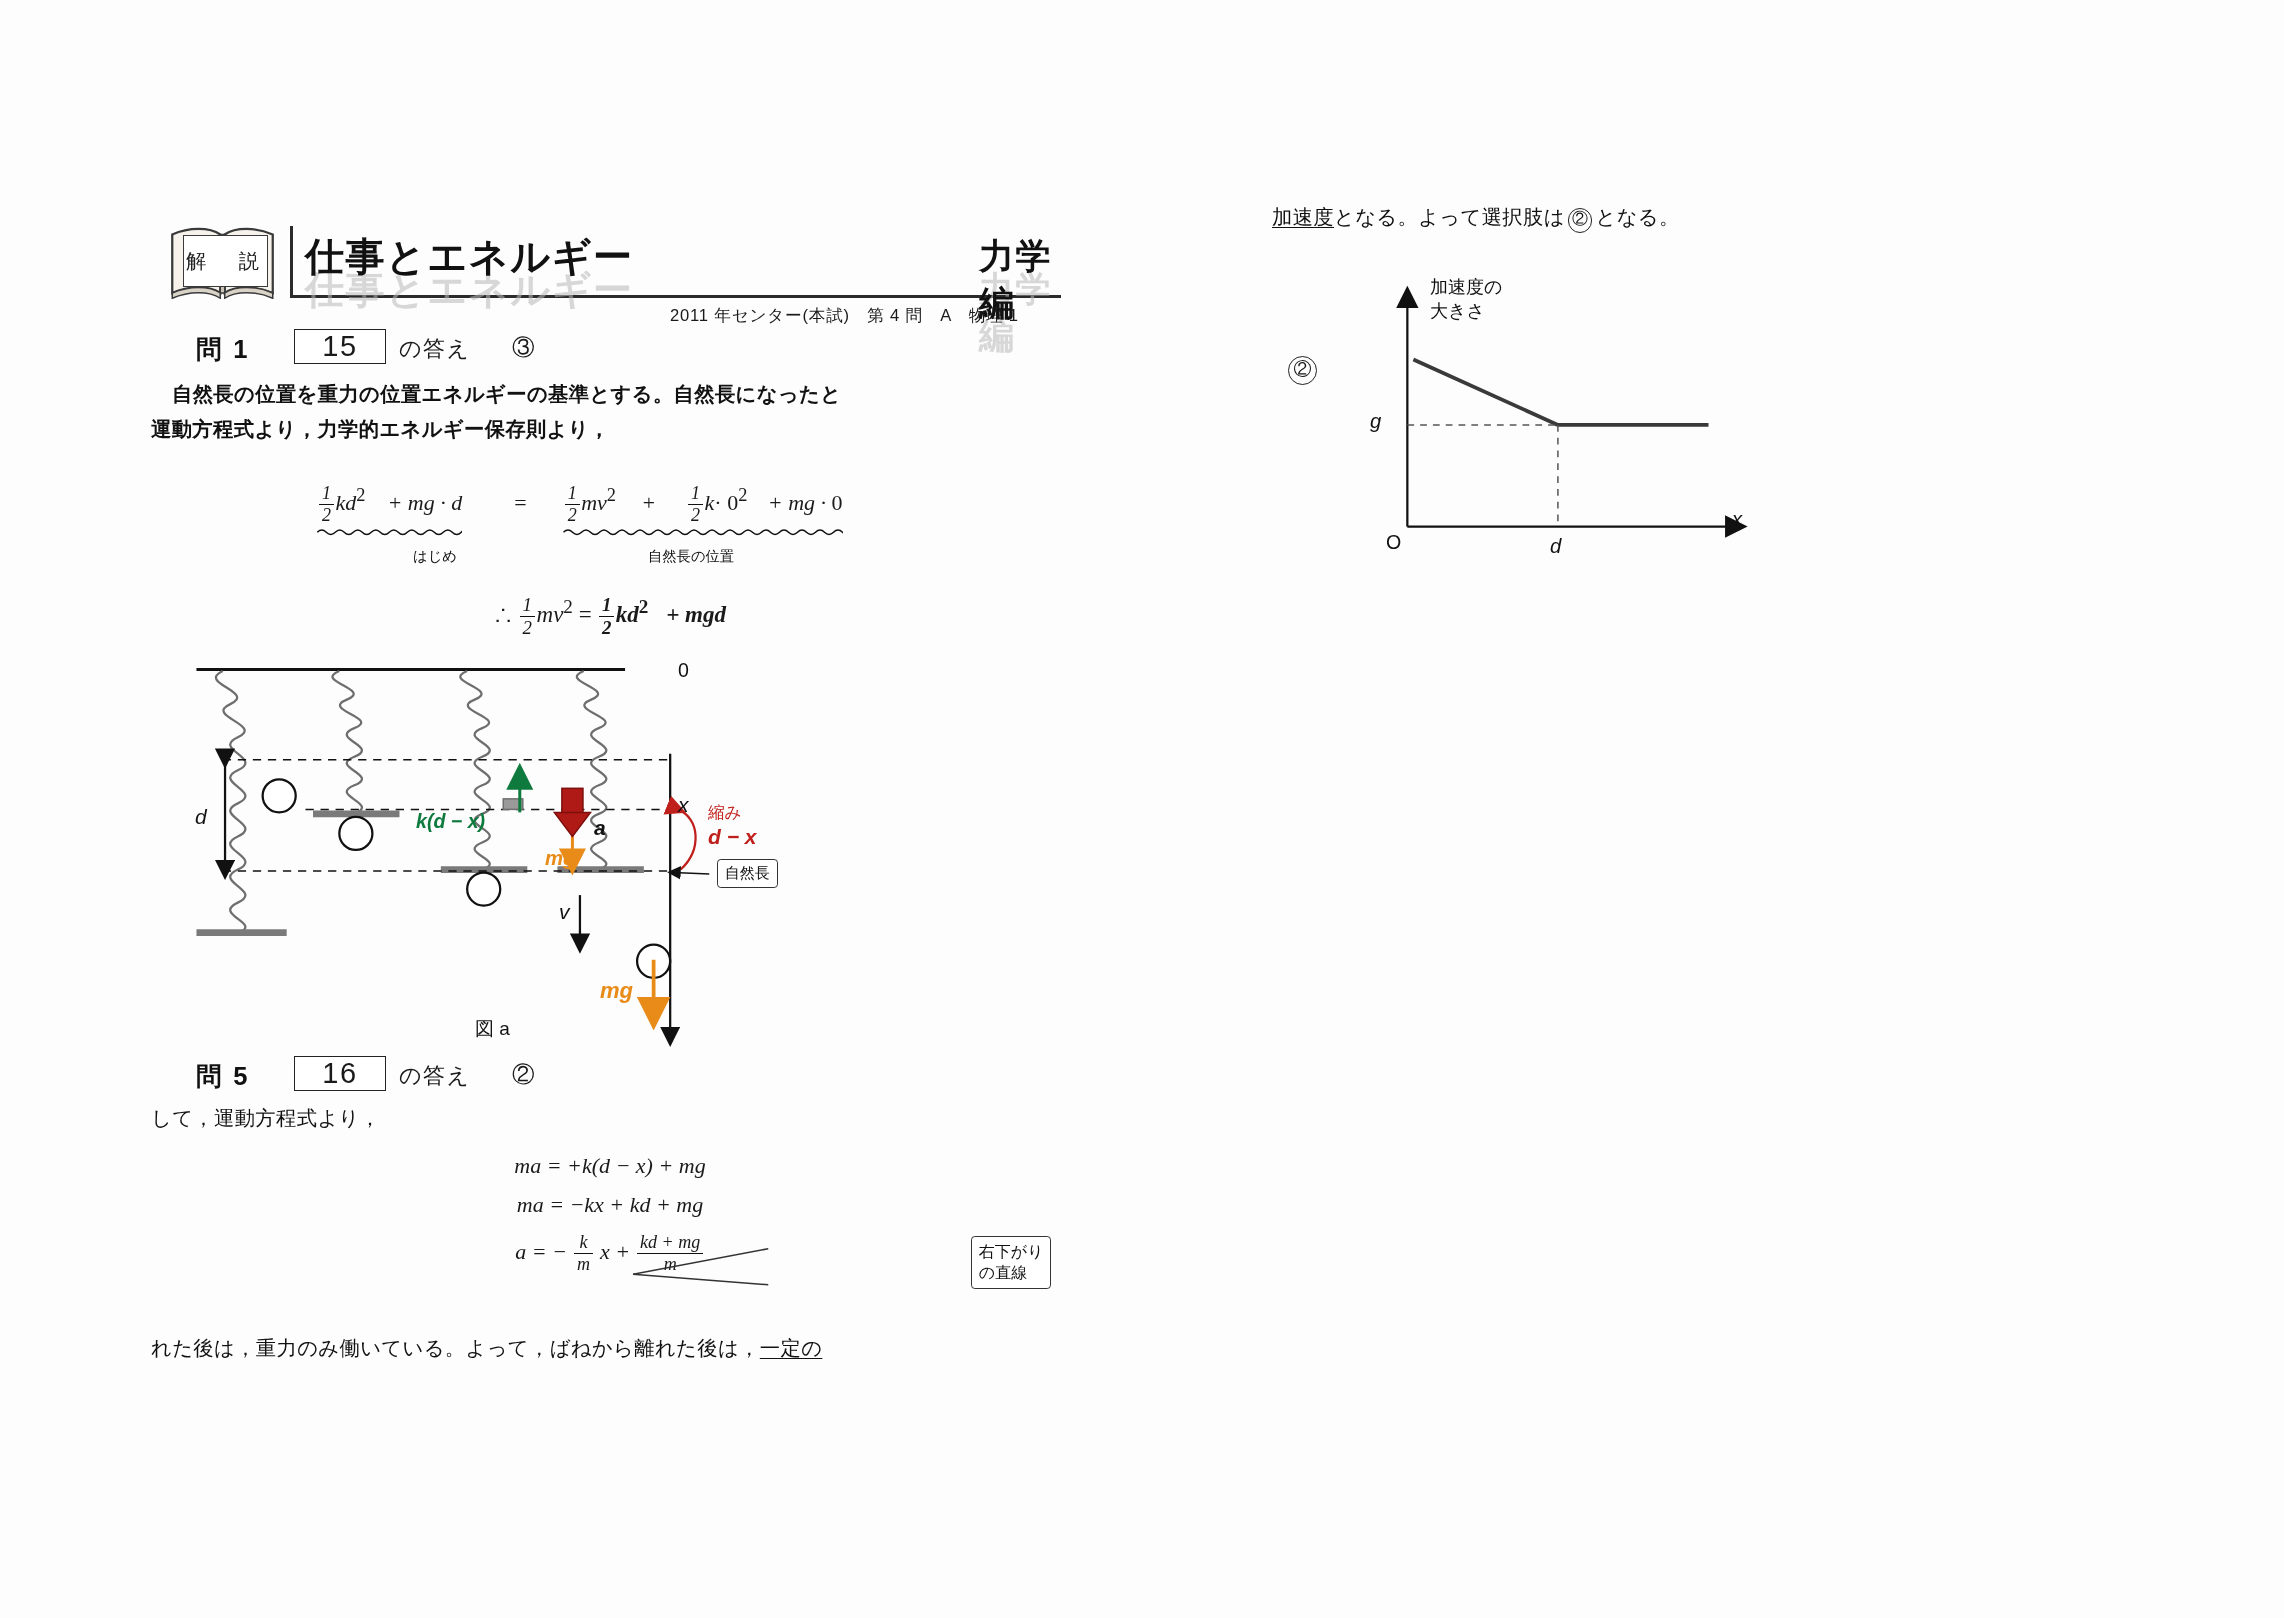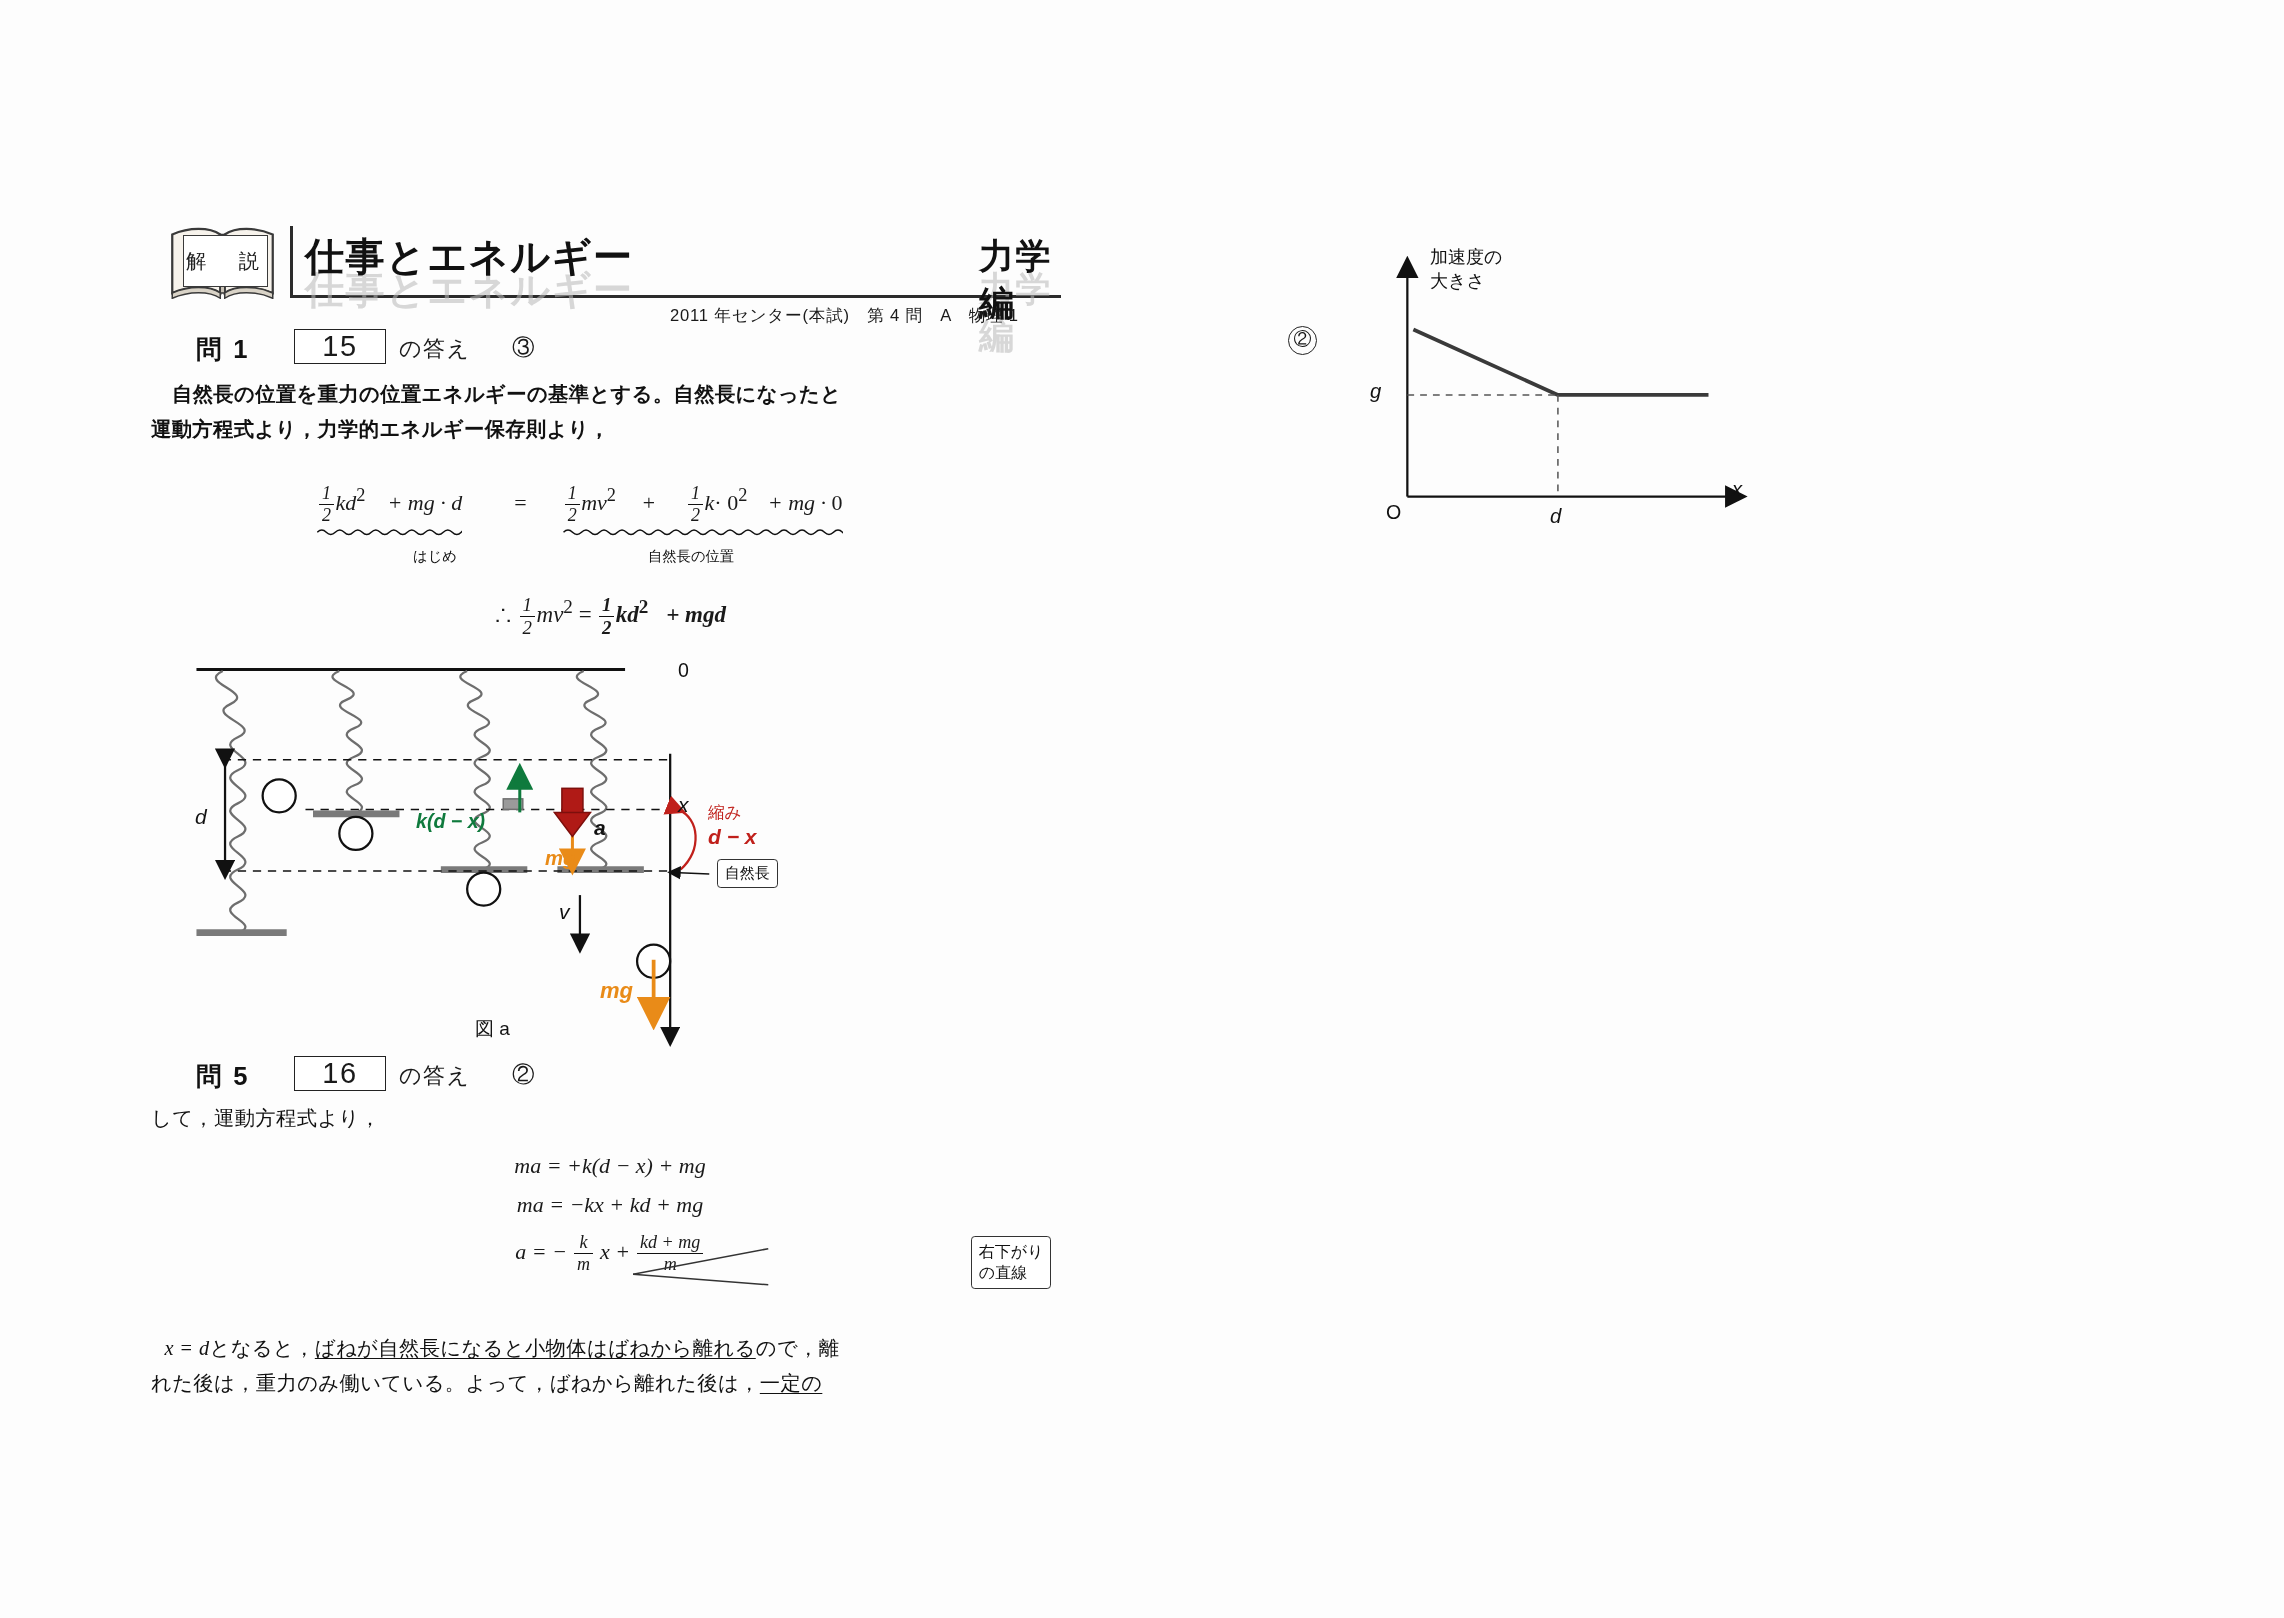--- a/index.html
+++ b/index.html
@@ -331,30 +331,30 @@
         <path d="M0 48 L180 14" stroke="#333" stroke-width="2" fill="none"></path>
         <path d="M0 48 L180 62" stroke="#333" stroke-width="2" fill="none"></path>
       </svg>
       <div class="callout" style="left:820px; top:4.5px; line-height:1.35; font-size:16px;">
         <div>右下がり</div>
         <div>の直線</div>
       </div>
     </div>
 
     <div style="margin-top:16.6px;">
-      <div class="para" style="text-indent:13.5px;">
-        <span class="math">x = d</span><span>となると，</span><span class="u">ばねが自然長になると小物体はばねから離れる</span><span>ので，離</span>
-      </div>
       <div class="para">
         <span>れた後は，重力のみ働いている。よって，ばねから離れた後は，</span><span class="u">一定の</span>
       </div>
     </div>
   </div>
 
   <div class="col-right">
+    <div class="r-text">
+      <span class="u">加速度</span><span>となる。よって選択肢は</span><span class="circled" style="margin:0 3px;">②</span><span>となる。</span>
+    </div>
 
     <div class="graph-wrap">
       <svg width="527" height="324" viewBox="0 0 700 430">
         <defs>
           <marker id="gar" markerWidth="10" markerHeight="10" refX="6" refY="5" orient="auto">
             <path d="M0 0 L10 5 L0 10 z" fill="#111"></path>
           </marker>
         </defs>
 
         <line x1="120" y1="330" x2="120" y2="22" stroke="#111" stroke-width="3" marker-end="url(#gar)"></line>

